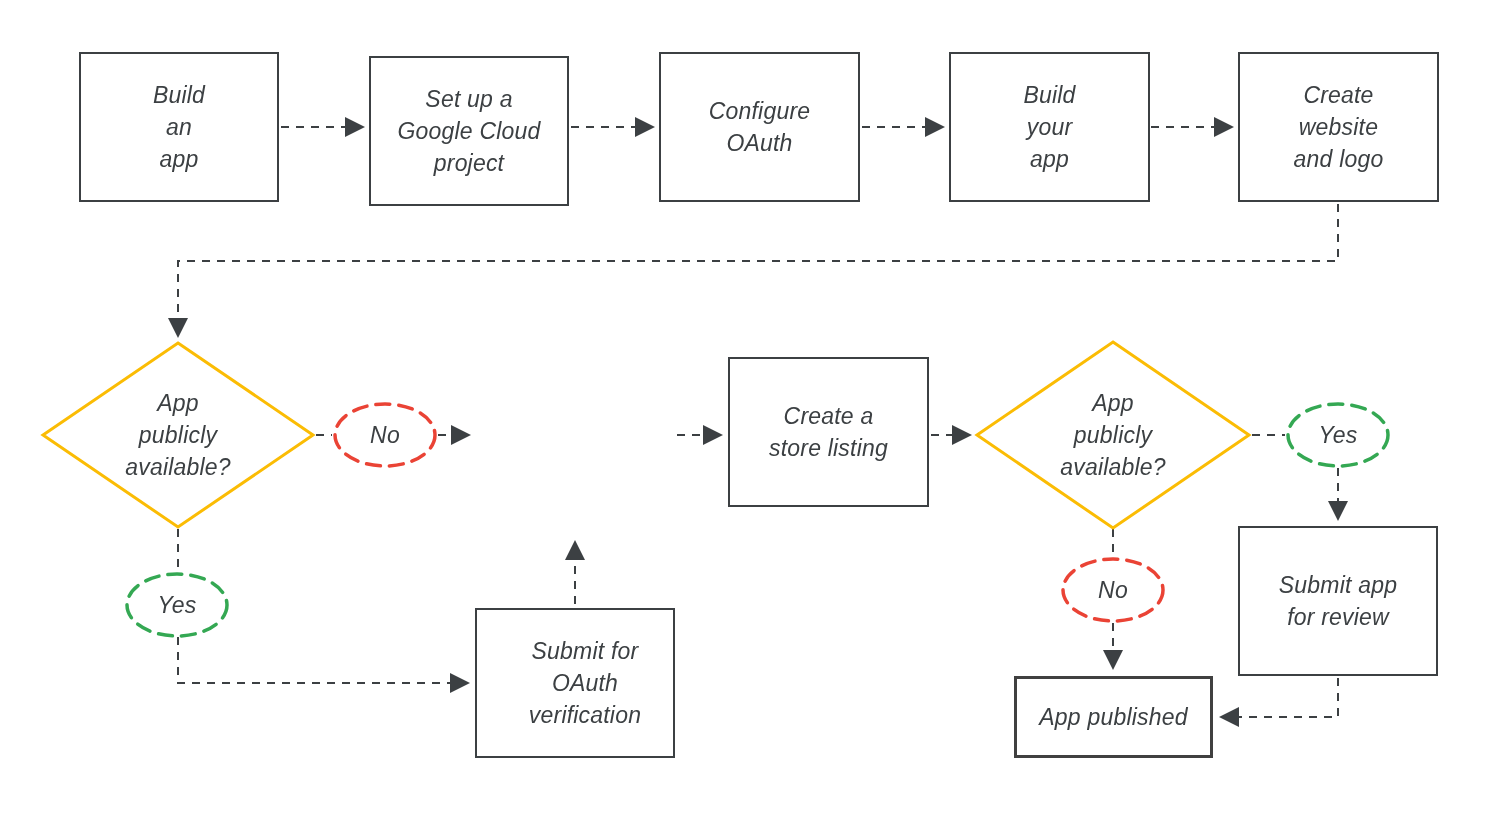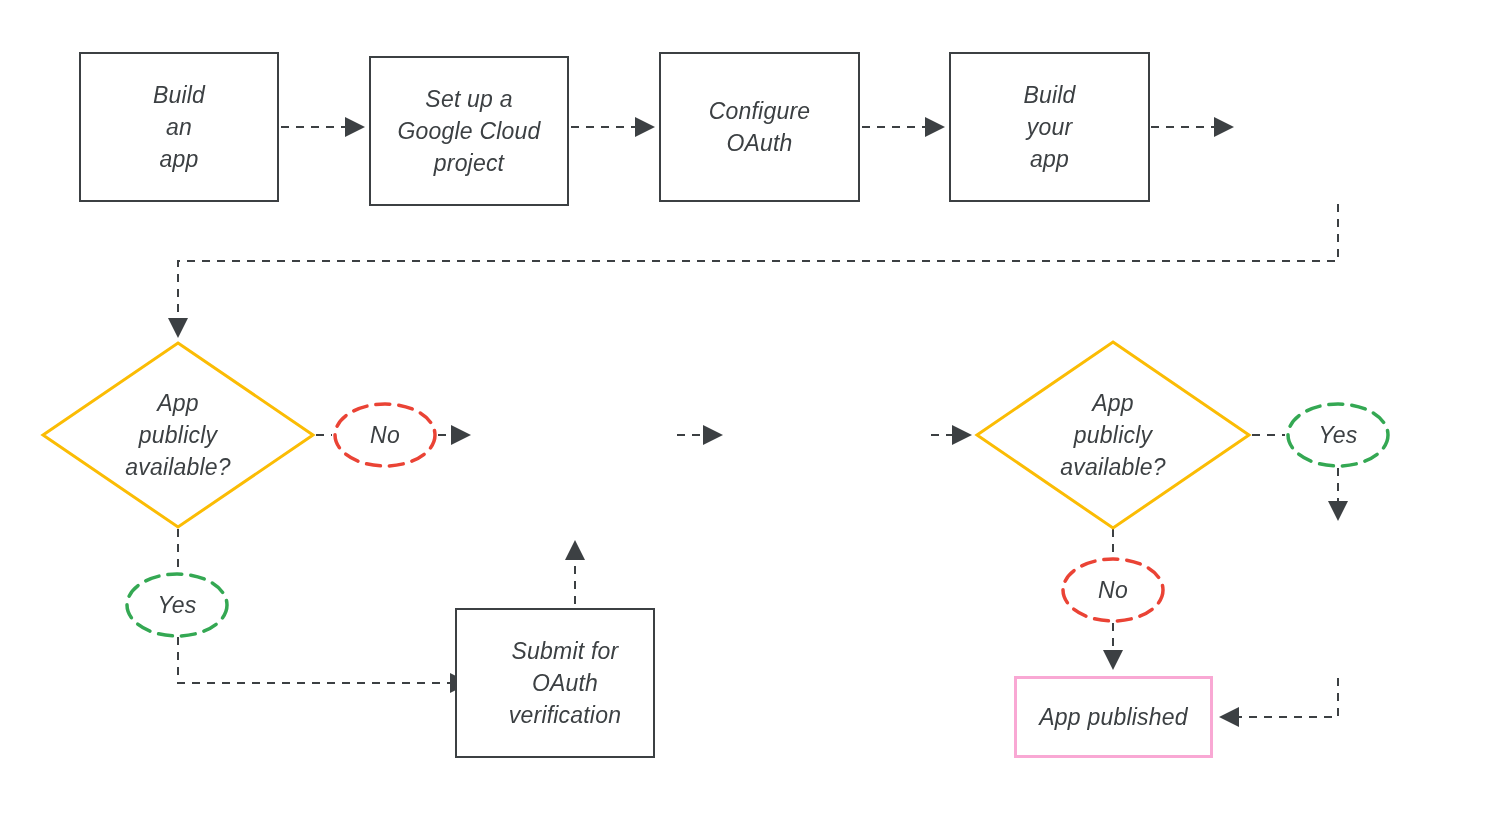--- a/index.html
+++ b/index.html
@@ -33,21 +33,21 @@
     white-space: pre-line;
     letter-spacing: 0.2px;
   }
 
   .box {
     border: 2px solid #3c4043;
     background: #ffffff;
   }
 
   .published {
-    border: 3px solid #f9a8d4;
+    border: 3px solid #404040;
     background: #ffffff;
   }
 
   .edge {
     stroke: #3c4043;
     stroke-width: 2;
     fill: none;
     stroke-dasharray: 8 7;
   }
 
@@ -118,24 +118,31 @@
 an
 app</div>
   <div class="node box" style="left:369px; top:56px; width:200px; height:150px;">Set up a
 Google Cloud
 project</div>
   <div class="node box" style="left:659px; top:52px; width:201px; height:150px;">Configure
 OAuth</div>
   <div class="node box" style="left:949px; top:52px; width:201px; height:150px;">Build
 your
 app</div>
+  <div class="node box" style="left:1238px; top:52px; width:201px; height:150px;">Create
+website
+and logo</div>
 
-  <div class="node box" style="left:455px; top:608px; width:200px; height:150px;padding-left:20px;">Submit for
+  <div class="node box" style="left:728px; top:357px; width:201px; height:150px;">Create a
+store listing</div>
+  <div class="node box" style="left:475px; top:608px; width:200px; height:150px;padding-left:20px;">Submit for
 OAuth
 verification</div>
+  <div class="node box" style="left:1238px; top:526px; width:200px; height:150px;">Submit app
+for review</div>
   <div class="node published" style="left:1014px; top:676px; width:199px; height:82px;">App published</div>
 
   <div class="node" style="left:63px; top:387px; width:230px; height:96px;">App
 publicly
 available?</div>
   <div class="node" style="left:998px; top:387px; width:230px; height:96px;">App
 publicly
 available?</div>
 
   <div class="node" style="left:335px; top:421px; width:100px; height:28px;">No</div>

